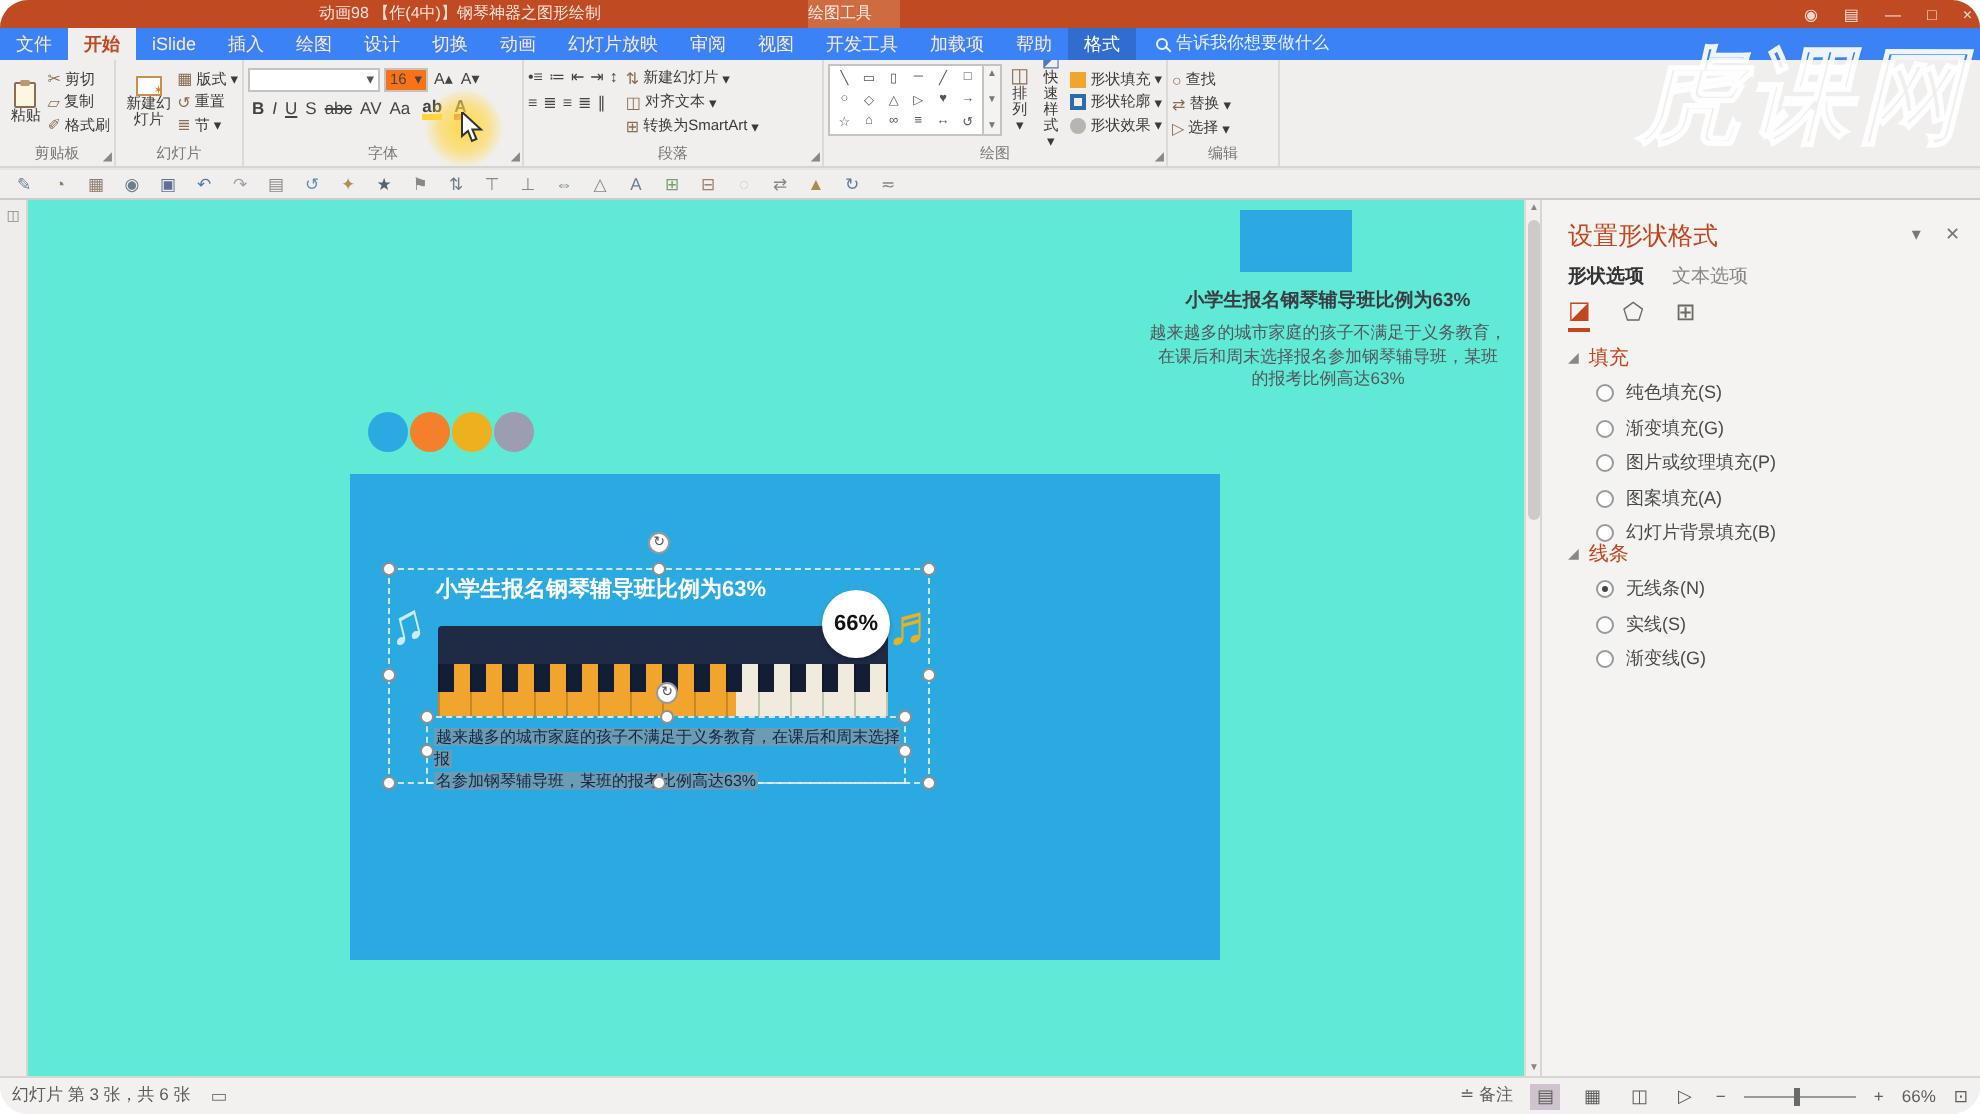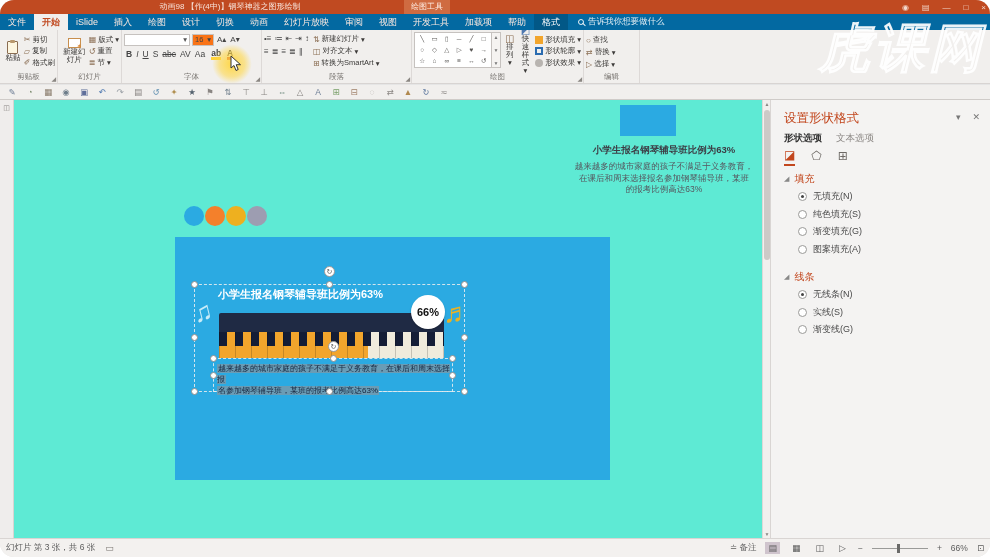--- a/index.html
+++ b/index.html
@@ -3,26 +3,26 @@
 <meta charset="utf-8">
 <style>
   * { margin:0; padding:0; box-sizing:border-box; }
   html,body { width:990px; height:557px; overflow:hidden; }
   body { font-family:"Liberation Sans","DejaVu Sans",sans-serif; }
   .app { position:relative; width:990px; height:557px; background:#e5e5e5; overflow:hidden;border-radius:14px; }
 
   
   .titlebar { position:absolute; left:0; top:0; width:990px; height:14px; background:#c04a21; color:#fff; z-index:20; }
   .doc-title { position:absolute; left:80px; top:0; width:300px; height:14px; line-height:14px; text-align:center; font-size:8px; color:#f7e3da; white-space:nowrap; }
-  .ctx-header { position:absolute; left:404px; top:0; width:46px; height:14px; line-height:14px; text-align:center; font-size:8px; background:#cf6b41; color:#fde9df; }
+  .ctx-header { position:absolute; left:404px; top:0; width:46px; height:14px; line-height:14px; font-size:8px; background:#cf6b41; color:#fde9df; }
   .win-controls { position:absolute; right:4px; top:0; height:14px; display:flex; gap:13px; align-items:center; }
   .win-controls span { font-size:8px; color:#f3d9cd; cursor:default; }
 
   
-  .tabsrow { position:absolute; left:0; top:14px; width:990px; height:16px; background:#0369a1; display:flex; align-items:stretch; z-index:19; }
+  .tabsrow { position:absolute; left:0; top:14px; width:990px; height:16px; background:#3b82f6; display:flex; align-items:stretch; z-index:19; }
   .tab { color:#fbe9e0; font-size:9px; line-height:16px; padding:0 8px; white-space:nowrap; }
   .tab.selected { background:#f1efed; color:#c04a21; font-weight:bold; }
   .tab.context { background:rgba(0,0,0,.16); color:#fff; }
   .searchbox { display:flex; align-items:center; gap:4px; margin-left:10px; color:rgba(255,255,255,.88); font-size:8.5px; }
   .mag { width:6px; height:6px; border:1px solid rgba(255,255,255,.9); border-radius:50%; position:relative; display:inline-block; }
   .mag::after { content:""; position:absolute; width:4px; height:1px; background:rgba(255,255,255,.9); right:-3px; bottom:-1px; transform:rotate(45deg); }
 
   
   .ribbon { position:absolute; left:0; top:30px; width:990px; height:54px; background:#f1efed; border-bottom:1px solid #d8d4d2; z-index:10; }
   .rb-inner { display:flex; height:100%; }
@@ -462,35 +462,39 @@
         <span class="opt-icon">⊞</span>
       </div>
 
       <div class="fill-block">
         <div class="section-hdr">
           <span class="tri">◢</span>
           <span>填充</span>
         </div>
         <div>
 
-        <div class="option selected">
-              <span class="radio"></span>
-              <span class="lbl">无填充(N)</span>
-            </div>
             <div class="option">
               <span class="radio"></span>
               <span class="lbl">纯色填充(S)</span>
             </div>
             <div class="option">
               <span class="radio"></span>
               <span class="lbl">渐变填充(G)</span>
             </div>
             <div class="option">
               <span class="radio"></span>
+              <span class="lbl">图片或纹理填充(P)</span>
+            </div>
+            <div class="option">
+              <span class="radio"></span>
               <span class="lbl">图案填充(A)</span>
+            </div>
+            <div class="option">
+              <span class="radio"></span>
+              <span class="lbl">幻灯片背景填充(B)</span>
             </div>
           </div>
       </div>
 
       <div class="line-block">
         <div class="section-hdr">
           <span class="tri">◢</span>
           <span>线条</span>
         </div>
         <div>

